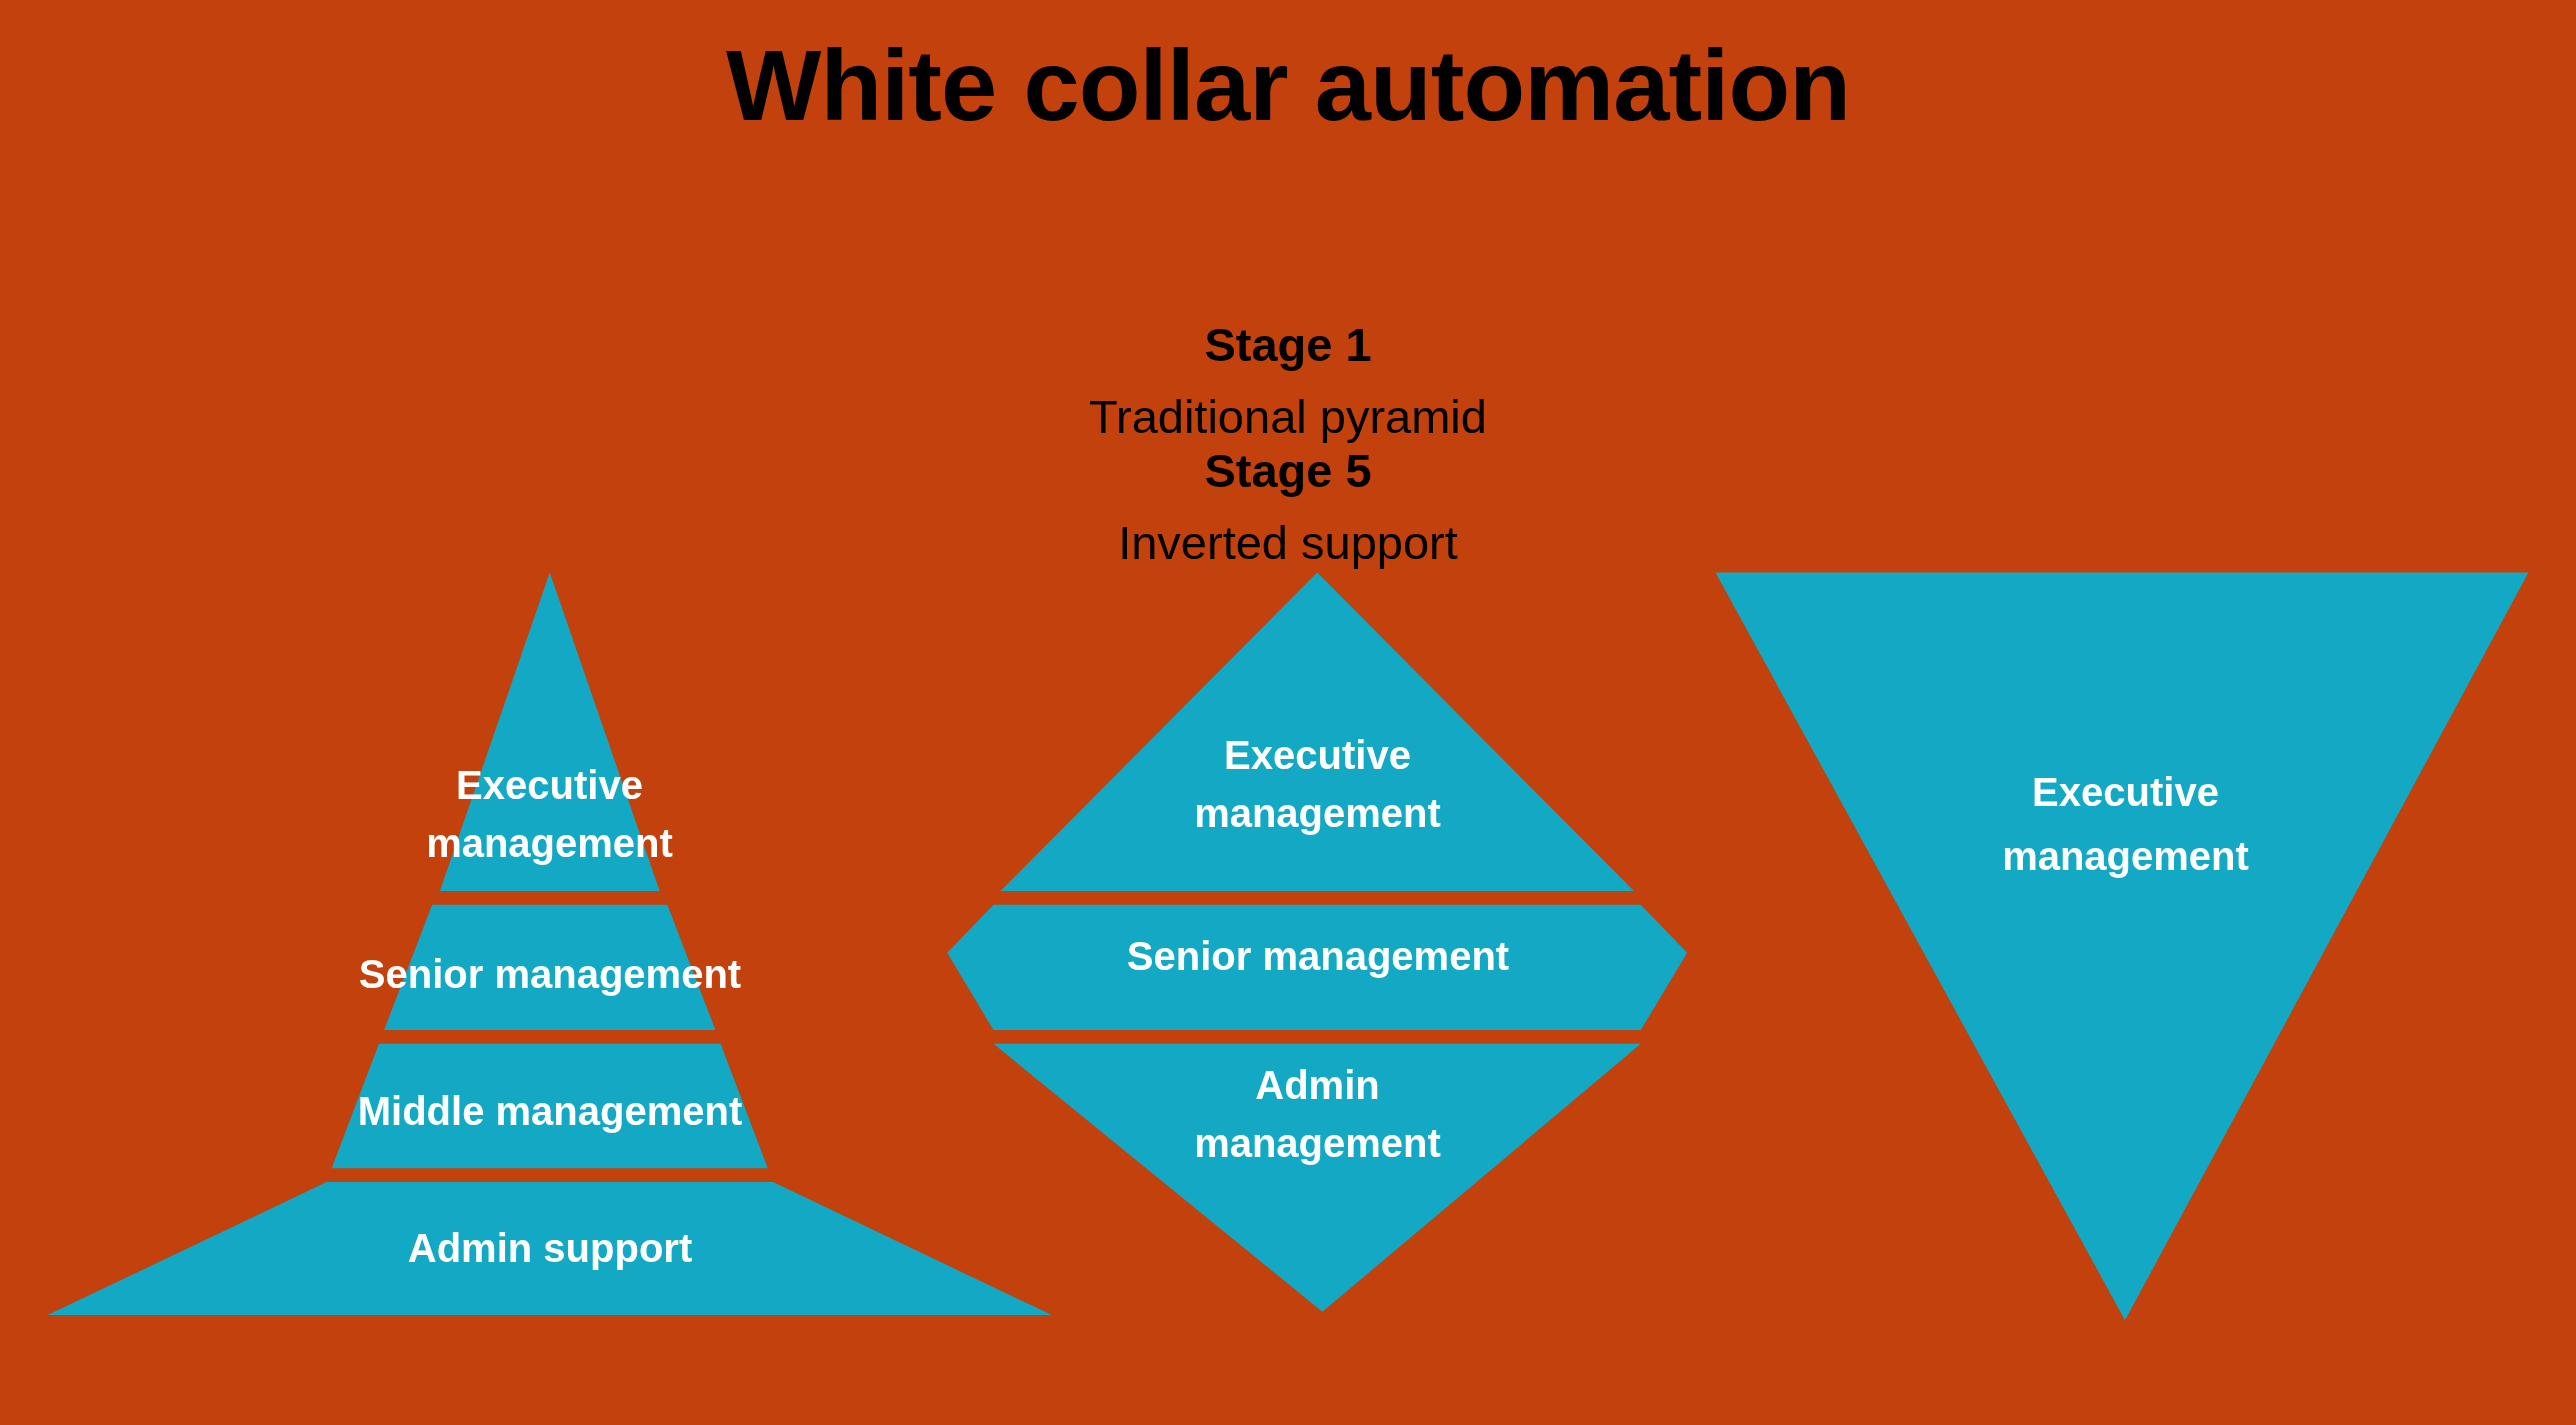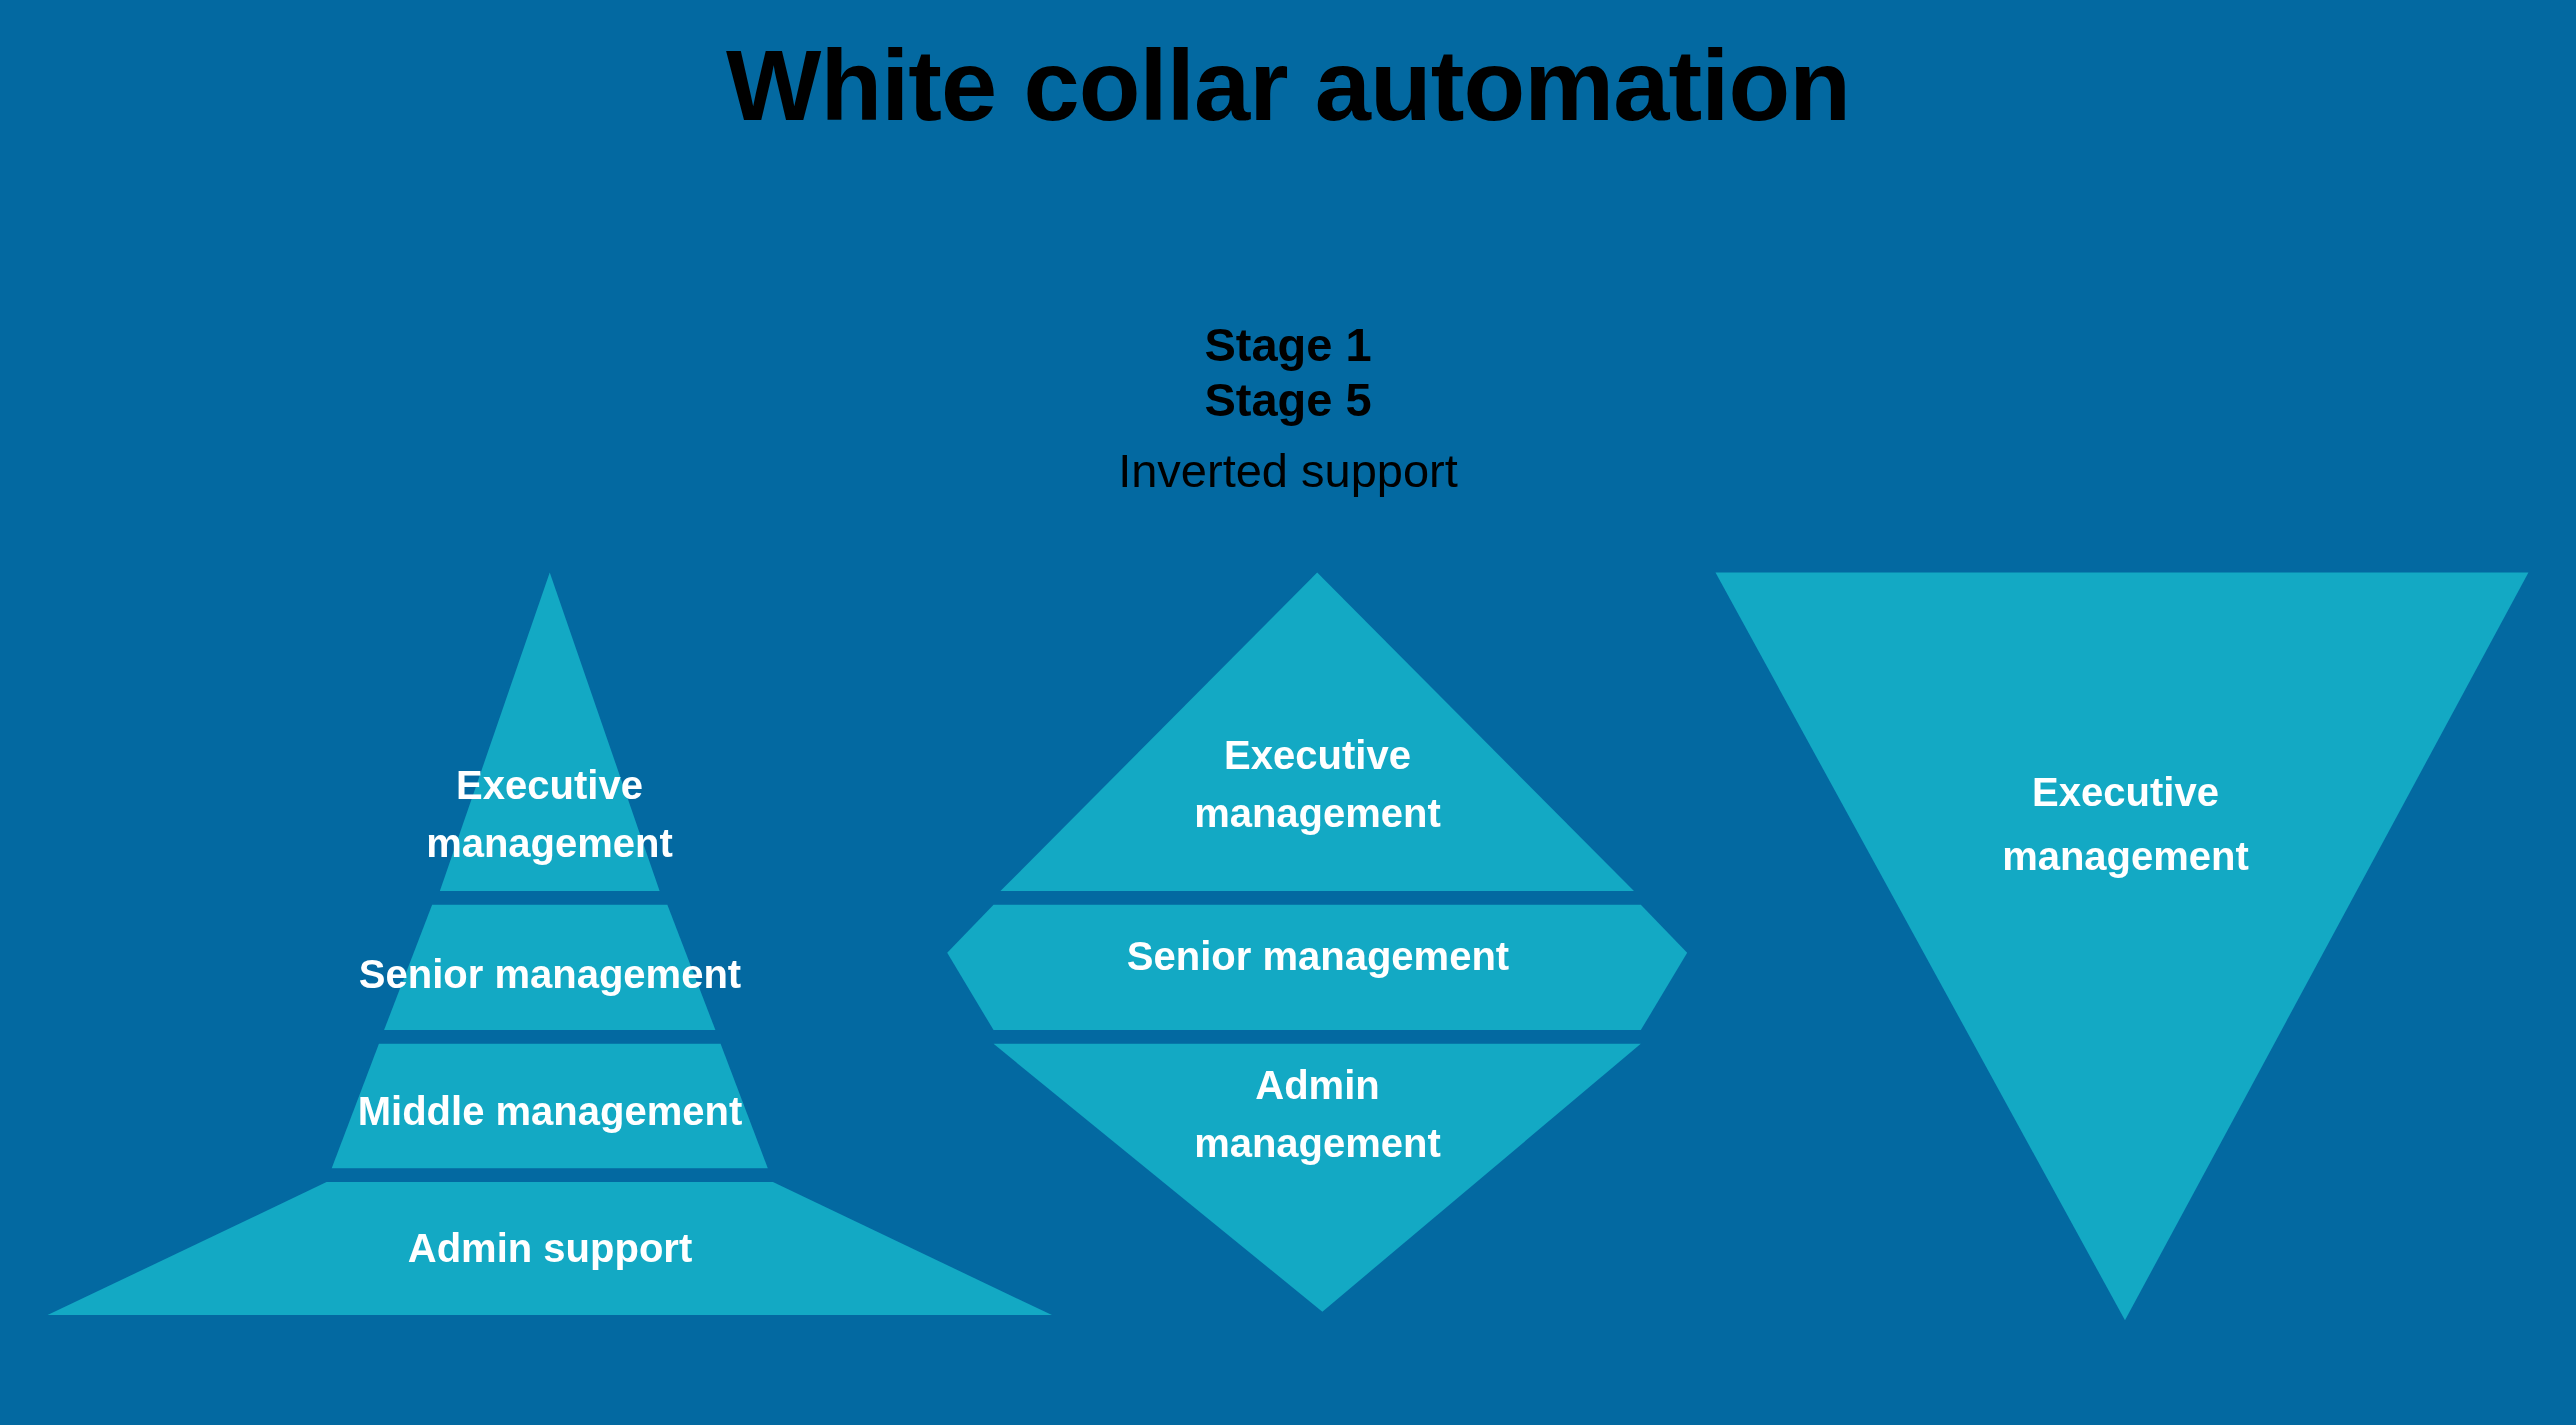--- a/index.html
+++ b/index.html
@@ -10,21 +10,21 @@
   body {
     width: 2576px;
     height: 1425px;
     font-family: "Liberation Sans", sans-serif;
     overflow: hidden;
   }
   .canvas {
     position: relative;
     width: 2576px;
     height: 1425px;
-    background: #0369a1;
+    background: #c2410c;
   }
   .page-title {
     position: absolute;
     top: 24px;
     left: 0;
     width: 2576px;
     text-align: center;
     font-size: 101px;
     font-weight: bold;
     color: #000000;
@@ -83,20 +83,21 @@
 </head>
 <body>
 
 <div class="canvas">
 
   <div class="page-title">White collar automation</div>
 
   <div class="stage-headers">
     <div class="stage-header">
       <div class="stage-header-title">Stage 1</div>
+      <div class="stage-header-sub">Traditional pyramid</div>
     </div>
     <div class="stage-header">
       <div class="stage-header-title">Stage 5</div>
       <div class="stage-header-sub">Inverted support</div>
     </div>
   </div>
 
   <div class="diagram-layer">
     <svg class="shapes" viewBox="0 0 3000 1660" xmlns="http://www.w3.org/2000/svg">
 

